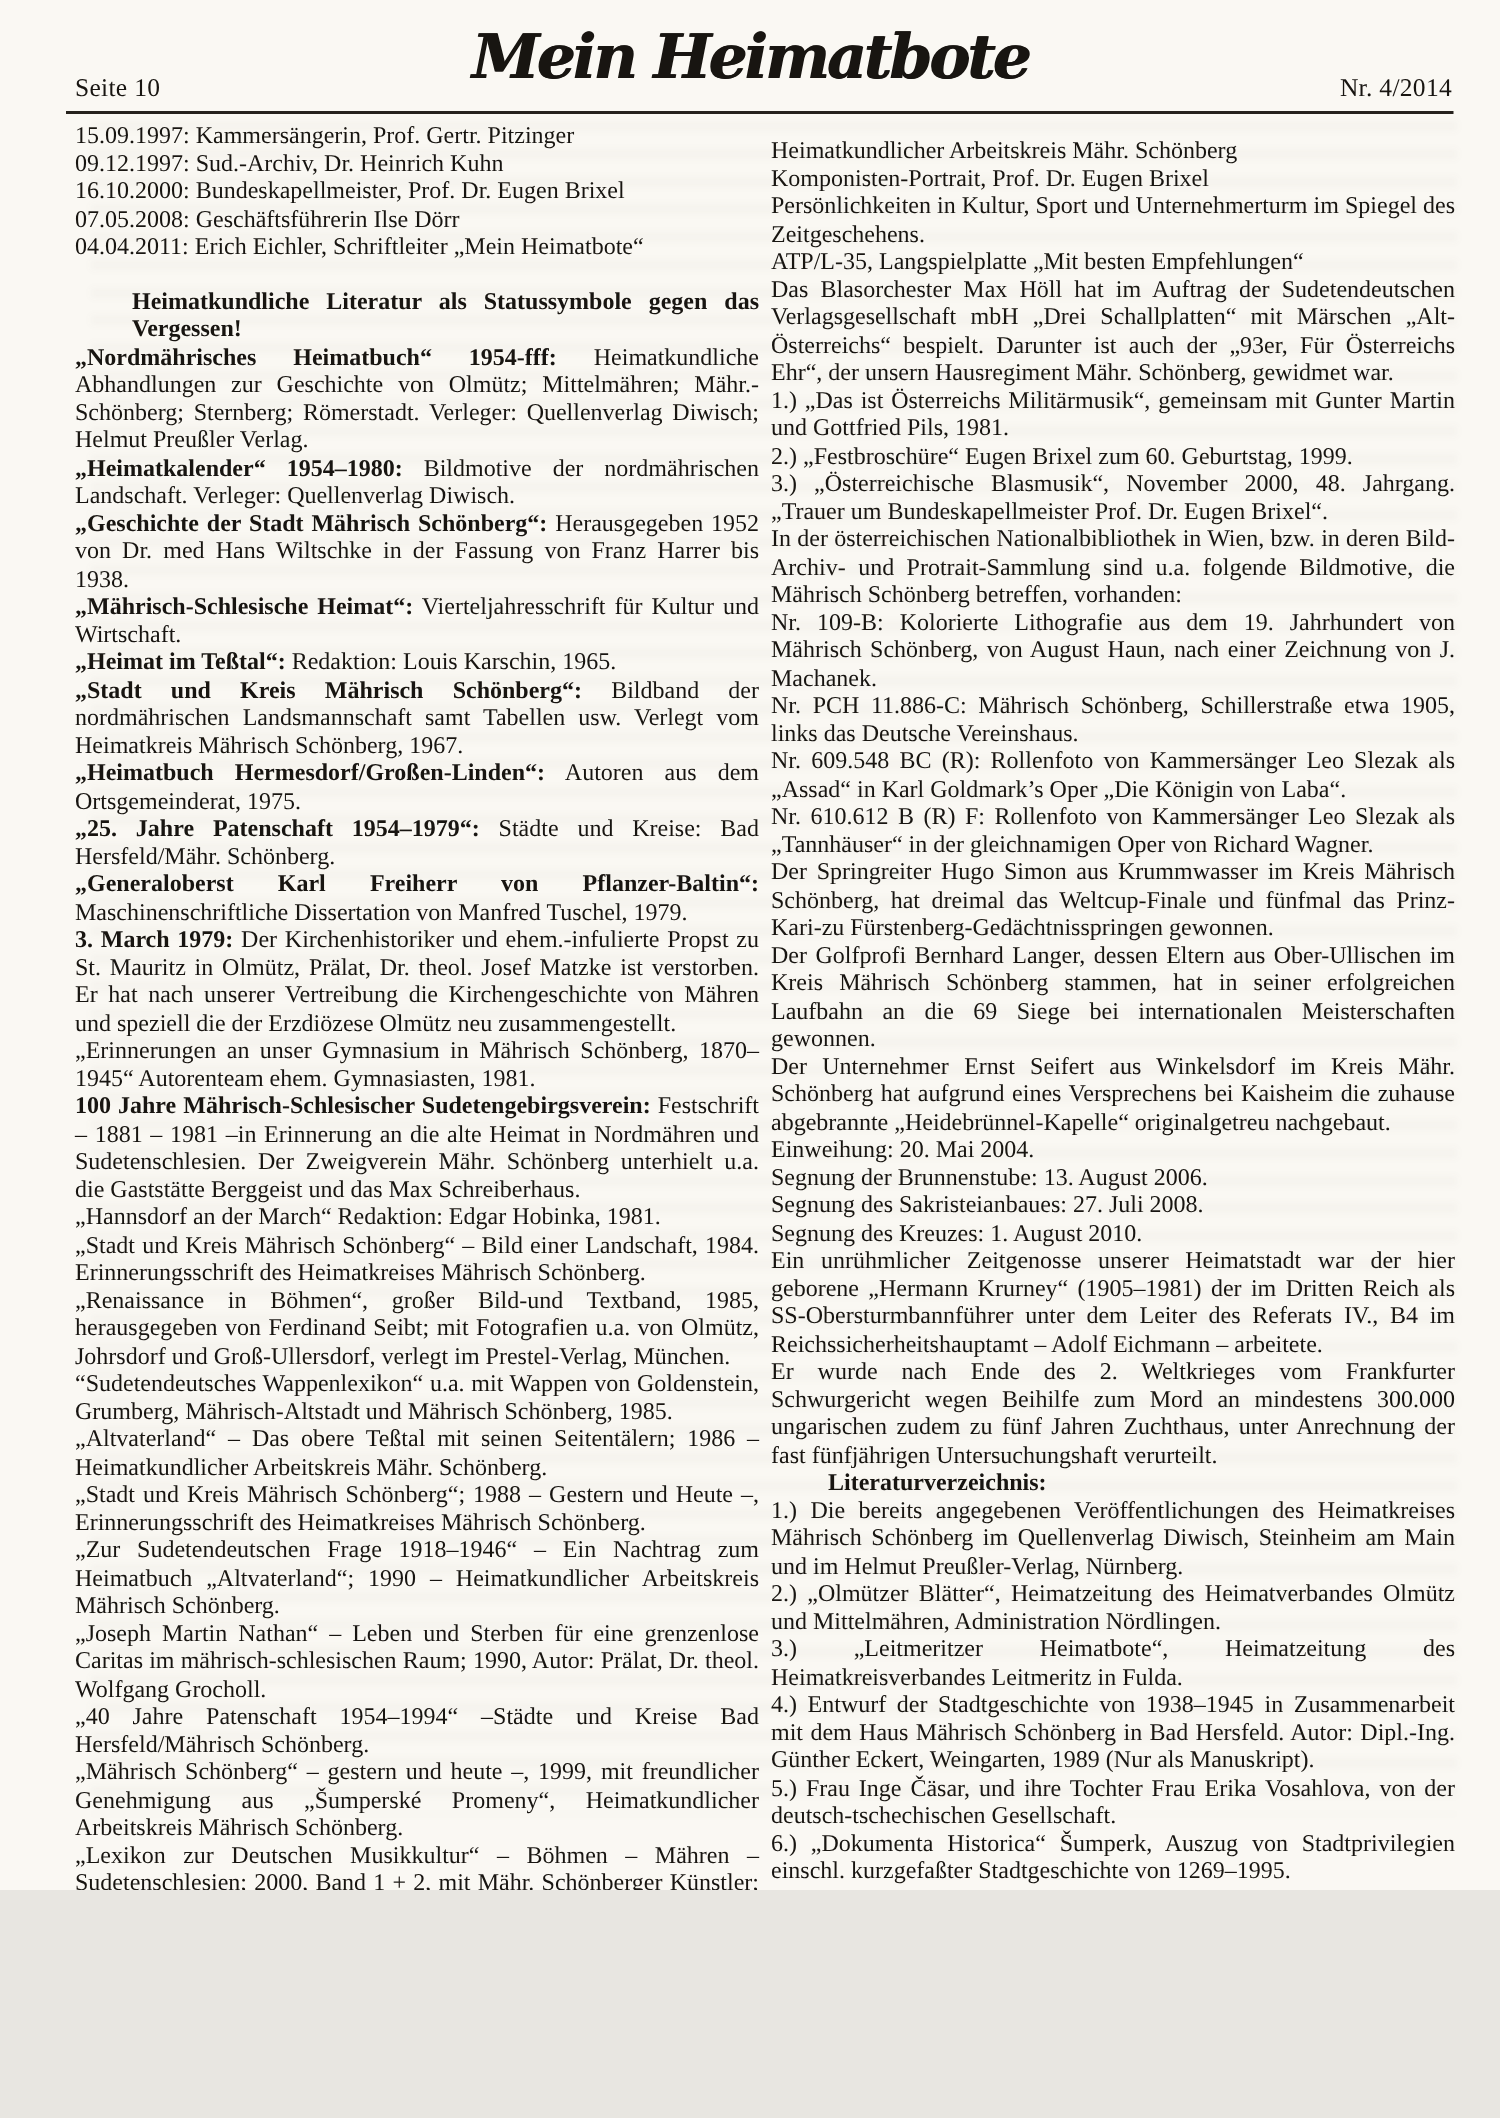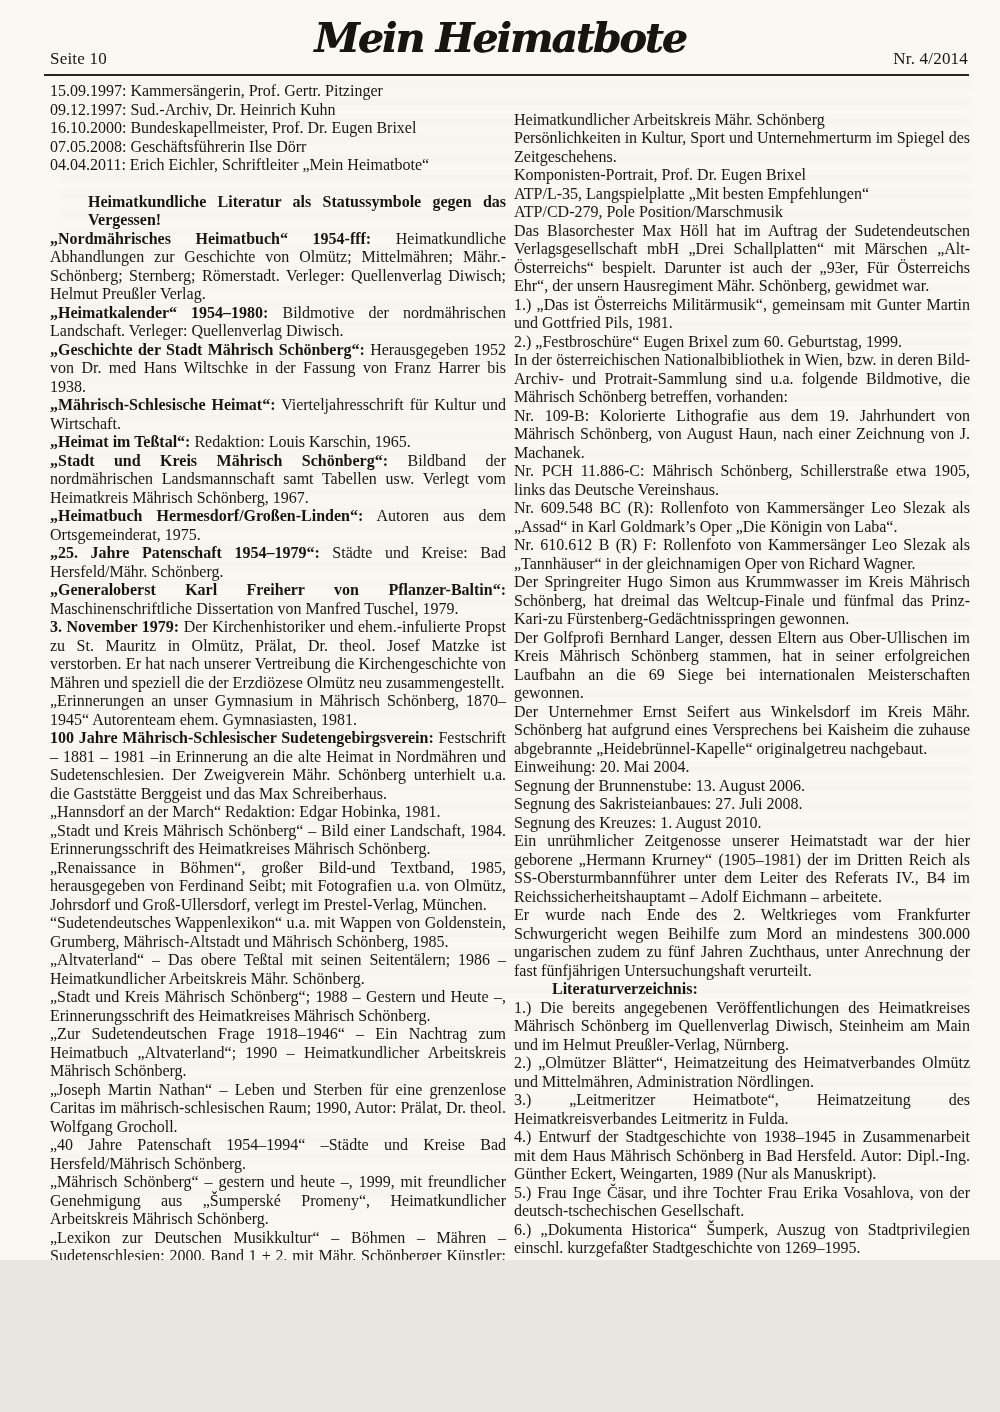--- a/index.html
+++ b/index.html
@@ -75,46 +75,46 @@
         <p class="para sp b">Heimatkundliche Literatur als Statussymbole gegen das Vergessen!</p>
         <p class="para"><b>„Nordmährisches Heimatbuch“ 1954-fff:</b> Heimatkundliche Abhandlungen zur Geschichte von Olmütz; Mittelmähren; Mähr.-Schönberg; Sternberg; Römerstadt. Verleger: Quellenverlag Diwisch; Helmut Preußler Verlag.</p>
         <p class="para"><b>„Heimatkalender“ 1954–1980:</b> Bildmotive der nordmährischen Landschaft. Verleger: Quellenverlag Diwisch.</p>
         <p class="para"><b>„Geschichte der Stadt Mährisch Schönberg“:</b> Herausgegeben 1952 von Dr. med Hans Wiltschke in der Fassung von Franz Harrer bis 1938.</p>
         <p class="para"><b>„Mährisch-Schlesische Heimat“:</b> Vierteljahresschrift für Kultur und Wirtschaft.</p>
         <p class="para"><b>„Heimat im Teßtal“:</b> Redaktion: Louis Karschin, 1965.</p>
         <p class="para"><b>„Stadt und Kreis Mährisch Schönberg“:</b> Bildband der nordmährischen Landsmannschaft samt Tabellen usw. Verlegt vom Heimatkreis Mährisch Schönberg, 1967.</p>
         <p class="para"><b>„Heimatbuch Hermesdorf/Großen-Linden“:</b> Autoren aus dem Ortsgemeinderat, 1975.</p>
         <p class="para"><b>„25. Jahre Patenschaft 1954–1979“:</b> Städte und Kreise: Bad Hersfeld/Mähr. Schönberg.</p>
         <p class="para"><b>„Generaloberst Karl Freiherr von Pflanzer-Baltin“:</b> Maschinenschriftliche Dissertation von Manfred Tuschel, 1979.</p>
-        <p class="para"><b>3. November 1979:</b> Der Kirchenhistoriker und ehem.-infulierte Propst zu St. Mauritz in Olmütz, Prälat, Dr. theol. Josef Matzke ist verstorben. Er hat nach unserer Vertreibung die Kirchengeschichte von Mähren und speziell die der Erzdiözese Olmütz neu zusammengestellt.</p>
+        <p class="para"><b>3. March 1979:</b> Der Kirchenhistoriker und ehem.-infulierte Propst zu St. Mauritz in Olmütz, Prälat, Dr. theol. Josef Matzke ist verstorben. Er hat nach unserer Vertreibung die Kirchengeschichte von Mähren und speziell die der Erzdiözese Olmütz neu zusammengestellt.</p>
         <p class="para">„Erinnerungen an unser Gymnasium in Mährisch Schönberg, 1870–1945“ Autorenteam ehem. Gymnasiasten, 1981.</p>
         <p class="para"><b>100 Jahre Mährisch-Schlesischer Sudetengebirgsverein:</b> Festschrift – 1881 – 1981 –in Erinnerung an die alte Heimat in Nordmähren und Sudetenschlesien. Der Zweigverein Mähr. Schönberg unterhielt u.a. die Gaststätte Berggeist und das Max Schreiberhaus.</p>
         <p class="para">„Hannsdorf an der March“ Redaktion: Edgar Hobinka, 1981.</p>
         <p class="para">„Stadt und Kreis Mährisch Schönberg“ – Bild einer Landschaft, 1984. Erinnerungsschrift des Heimatkreises Mährisch Schönberg.</p>
         <p class="para">„Renaissance in Böhmen“, großer Bild-und Textband, 1985, herausgegeben von Ferdinand Seibt; mit Fotografien u.a. von Olmütz, Johrsdorf und Groß-Ullersdorf, verlegt im Prestel-Verlag, München.</p>
         <p class="para">“Sudetendeutsches Wappenlexikon“ u.a. mit Wappen von Goldenstein, Grumberg, Mährisch-Altstadt und Mährisch Schönberg, 1985.</p>
         <p class="para">„Altvaterland“ – Das obere Teßtal mit seinen Seitentälern; 1986 – Heimatkundlicher Arbeitskreis Mähr. Schönberg.</p>
         <p class="para">„Stadt und Kreis Mährisch Schönberg“; 1988 – Gestern und Heute –, Erinnerungsschrift des Heimatkreises Mährisch Schönberg.</p>
         <p class="para">„Zur Sudetendeutschen Frage 1918–1946“ – Ein Nachtrag zum Heimatbuch „Altvaterland“; 1990 – Heimatkundlicher Arbeitskreis Mährisch Schönberg.</p>
         <p class="para">„Joseph Martin Nathan“ – Leben und Sterben für eine grenzenlose Caritas im mährisch-schlesischen Raum; 1990, Autor: Prälat, Dr. theol. Wolfgang Grocholl.</p>
         <p class="para">„40 Jahre Patenschaft 1954–1994“ –Städte und Kreise Bad Hersfeld/Mährisch Schönberg.</p>
         <p class="para">„Mährisch Schönberg“ – gestern und heute –, 1999, mit freundlicher Genehmigung aus „Šumperské Promeny“, Heimatkundlicher Arbeitskreis Mährisch Schönberg.</p>
         <p class="para">„Lexikon zur Deutschen Musikkultur“ – Böhmen – Mähren – Sudetenschlesien; 2000, Band 1 + 2, mit Mähr. Schönberger Künstler; so u.a. Prof. Eugen Brixel, Dr. Eduard von Chiari, Leo Lezak, Karl von Oberleithner, Max von Oberleithner, Prof. Anton Schindler und Prof. Gertrude Pitzinger.</p>
         <p class="para">„Franz Harrer“, Stadtarchivar und Museumsdirektor von Mähr. Schönberg, desweiteren 650 alte Glasplattennegative – eine Foto-Hinterlassenschaft; 2002.</p>
       </div>
     <div class="col">
       <div>
           <p class="para">Heimatkundlicher Arbeitskreis Mähr. Schönberg</p>
+          <p class="para">Komponisten-Portrait, Prof. Dr. Eugen Brixel</p>
           <p class="para">Persönlichkeiten in Kultur, Sport und Unternehmerturm im Spiegel des Zeitgeschehens.</p>
-          <p class="para">Komponisten-Portrait, Prof. Dr. Eugen Brixel</p>
           <p class="para">ATP/L-35, Langspielplatte „Mit besten Empfehlungen“</p>
-          <p class="para">ATP/CD-279, Pole Position/Marschmusik</p>
           <p class="para">Das Blasorchester Max Höll hat im Auftrag der Sudetendeutschen Verlagsgesellschaft mbH „Drei Schallplatten“ mit Märschen „Alt-Österreichs“ bespielt. Darunter ist auch der „93er, Für Österreichs Ehr“, der unsern Hausregiment Mähr. Schönberg, gewidmet war.</p>
           <p class="para">1.) „Das ist Österreichs Militärmusik“, gemeinsam mit Gunter Martin und Gottfried Pils, 1981.</p>
           <p class="para">2.) „Festbroschüre“  Eugen Brixel zum 60. Geburtstag, 1999.</p>
+          <p class="para">3.) „Österreichische Blasmusik“, November 2000, 48. Jahrgang. „Trauer um Bundeskapellmeister Prof. Dr. Eugen Brixel“.</p>
           <p class="para">In der österreichischen Nationalbibliothek in Wien, bzw. in deren Bild-Archiv- und Protrait-Sammlung sind u.a. folgende Bildmotive, die Mährisch Schönberg betreffen, vorhanden:</p>
           <p class="para">Nr. 109-B: Kolorierte Lithografie aus dem 19. Jahrhundert von Mährisch Schönberg, von August Haun, nach einer Zeichnung von J. Machanek.</p>
           <p class="para">Nr. PCH 11.886-C: Mährisch Schönberg, Schillerstraße etwa 1905, links das Deutsche Vereinshaus.</p>
           <p class="para">Nr. 609.548 BC (R): Rollenfoto von Kammersänger Leo Slezak als „Assad“ in Karl Goldmark’s Oper „Die Königin von Laba“.</p>
           <p class="para">Nr. 610.612 B (R) F: Rollenfoto von Kammersänger Leo Slezak als „Tannhäuser“ in der gleichnamigen Oper von Richard Wagner.</p>
           <p class="para">Der Springreiter Hugo Simon aus Krummwasser im Kreis Mährisch Schönberg, hat dreimal das Weltcup-Finale und fünfmal das Prinz-Kari-zu Fürstenberg-Gedächtnisspringen gewonnen.</p>
           <p class="para">Der Golfprofi Bernhard Langer, dessen Eltern aus Ober-Ullischen im Kreis Mährisch Schönberg stammen, hat in seiner erfolgreichen Laufbahn an die 69 Siege bei internationalen Meisterschaften gewonnen.</p>
           <p class="para">Der Unternehmer Ernst Seifert aus Winkelsdorf im Kreis Mähr. Schönberg hat aufgrund eines Versprechens bei Kaisheim die zuhause abgebrannte „Heidebrünnel-Kapelle“ originalgetreu nachgebaut.</p>
           <p class="para">Einweihung: 20. Mai 2004.</p>
           <p class="para">Segnung der Brunnenstube: 13. August 2006.</p>

